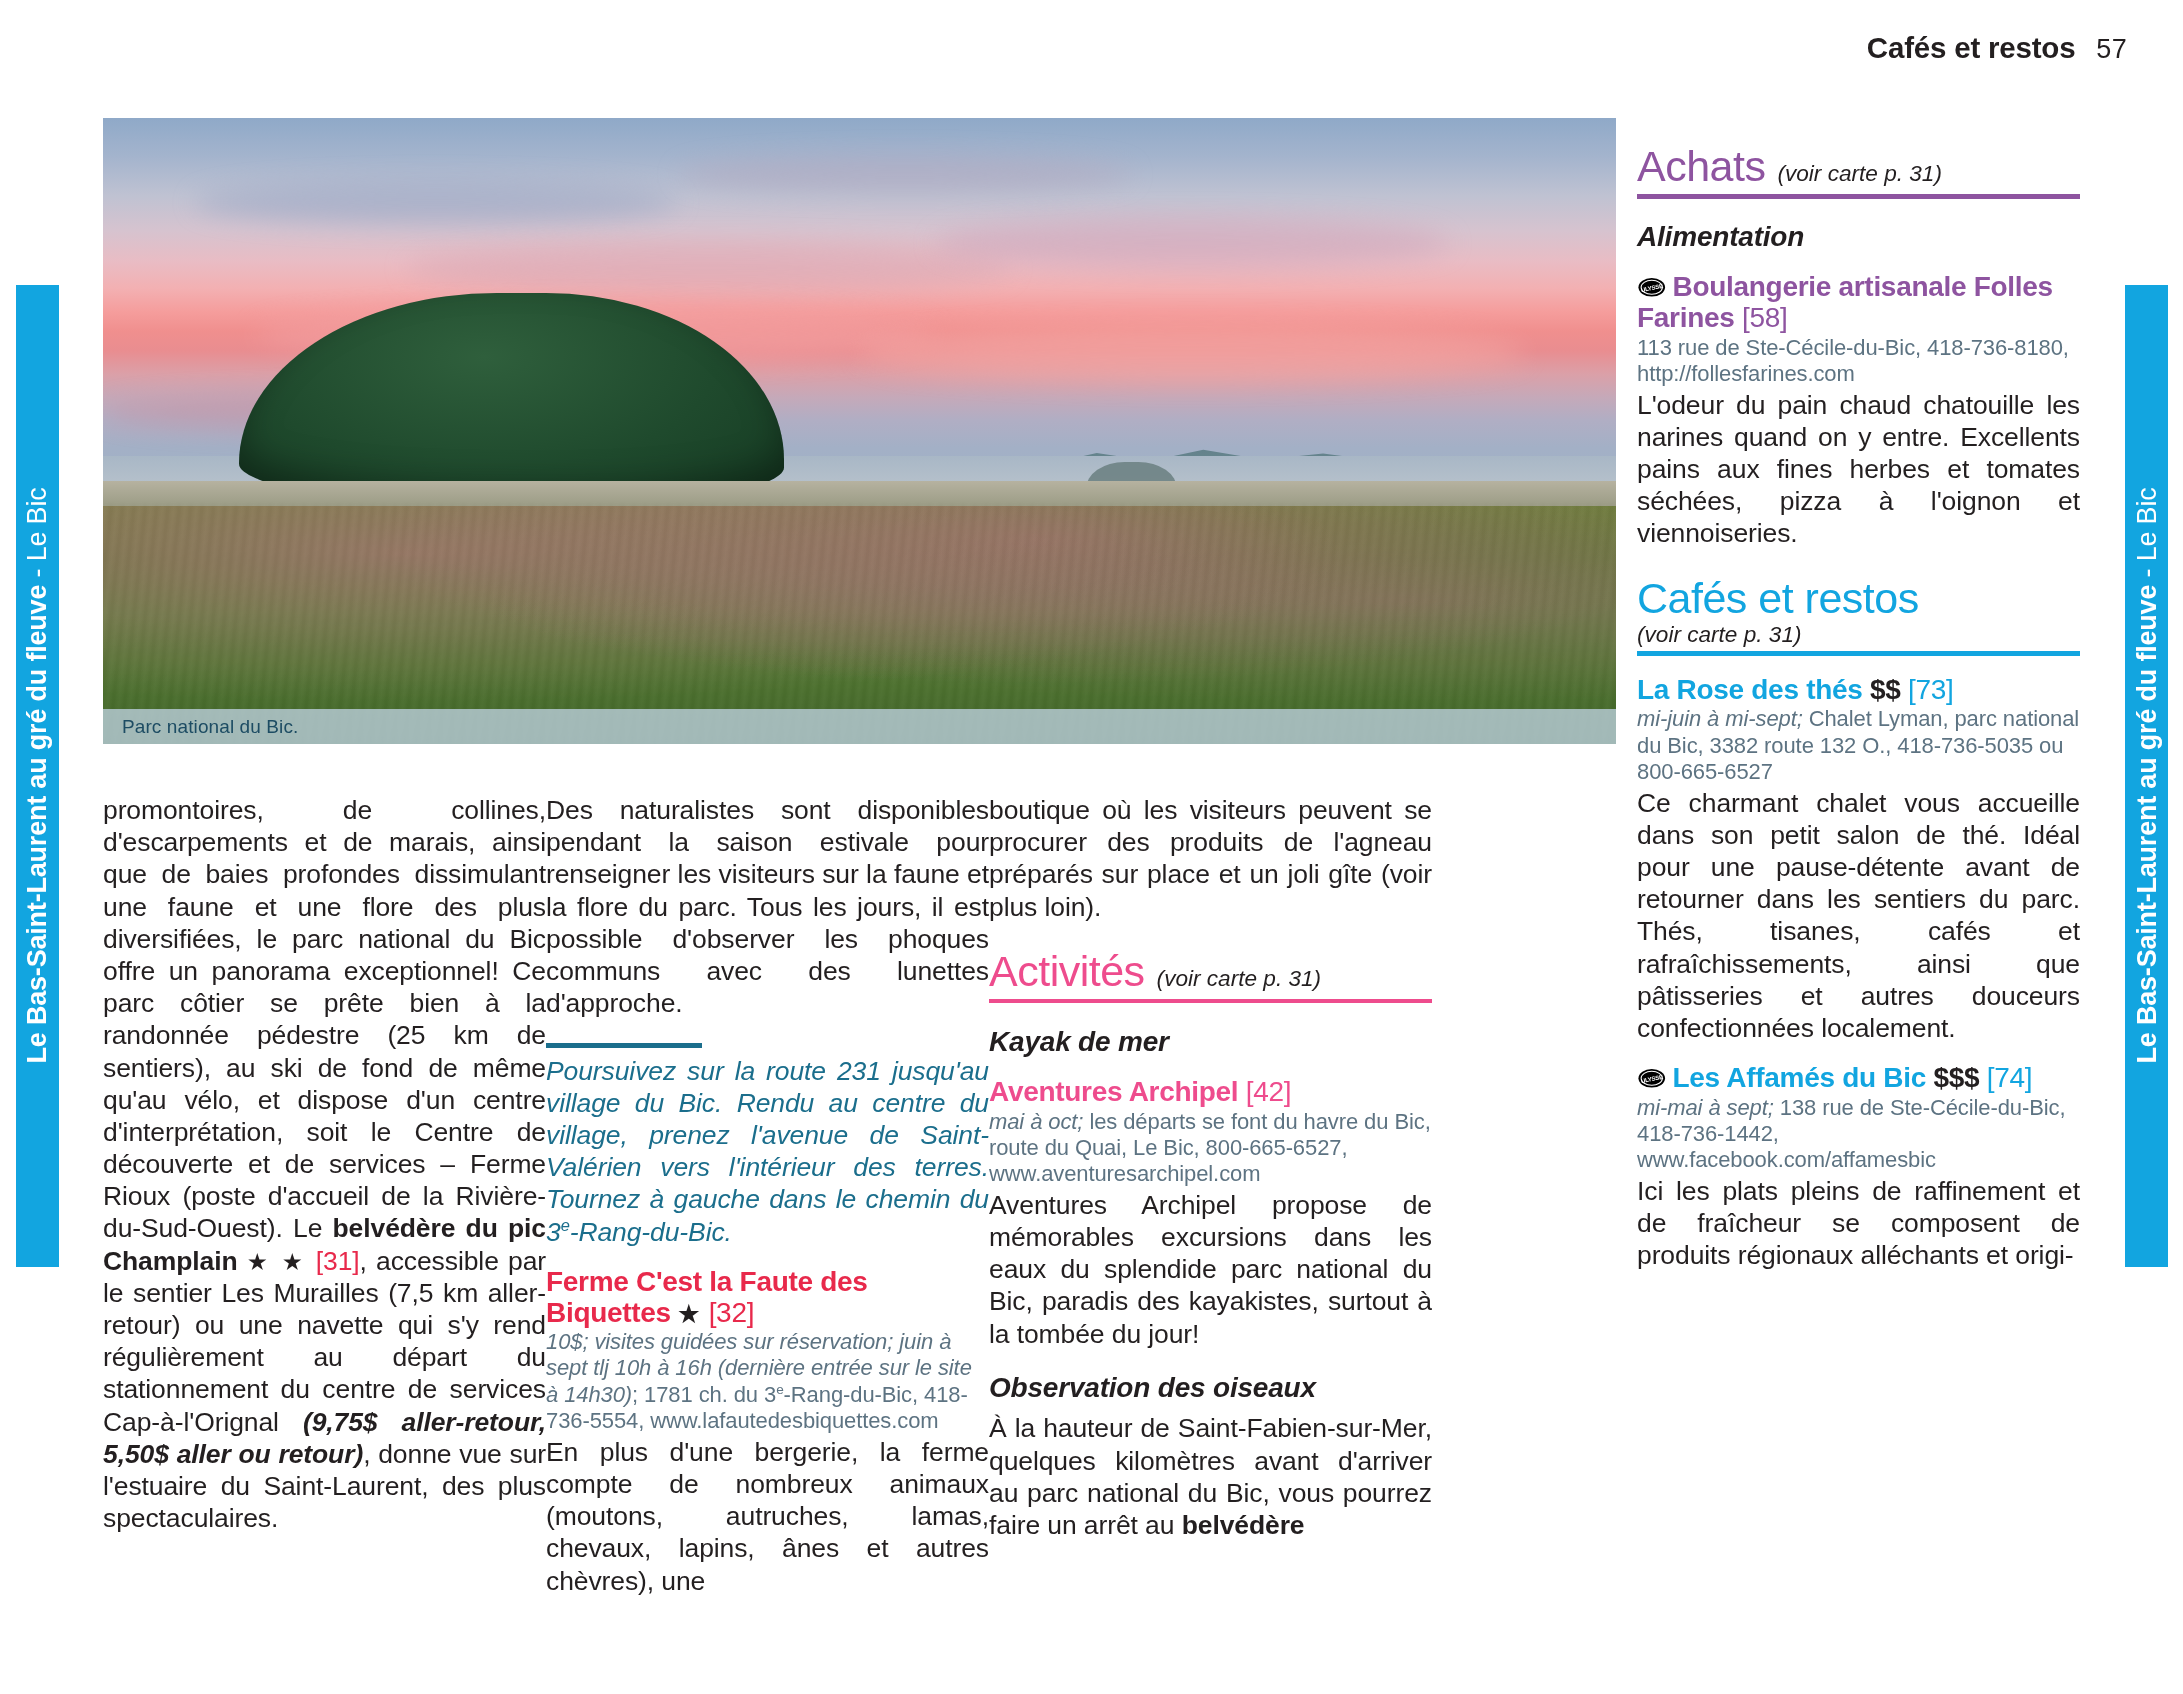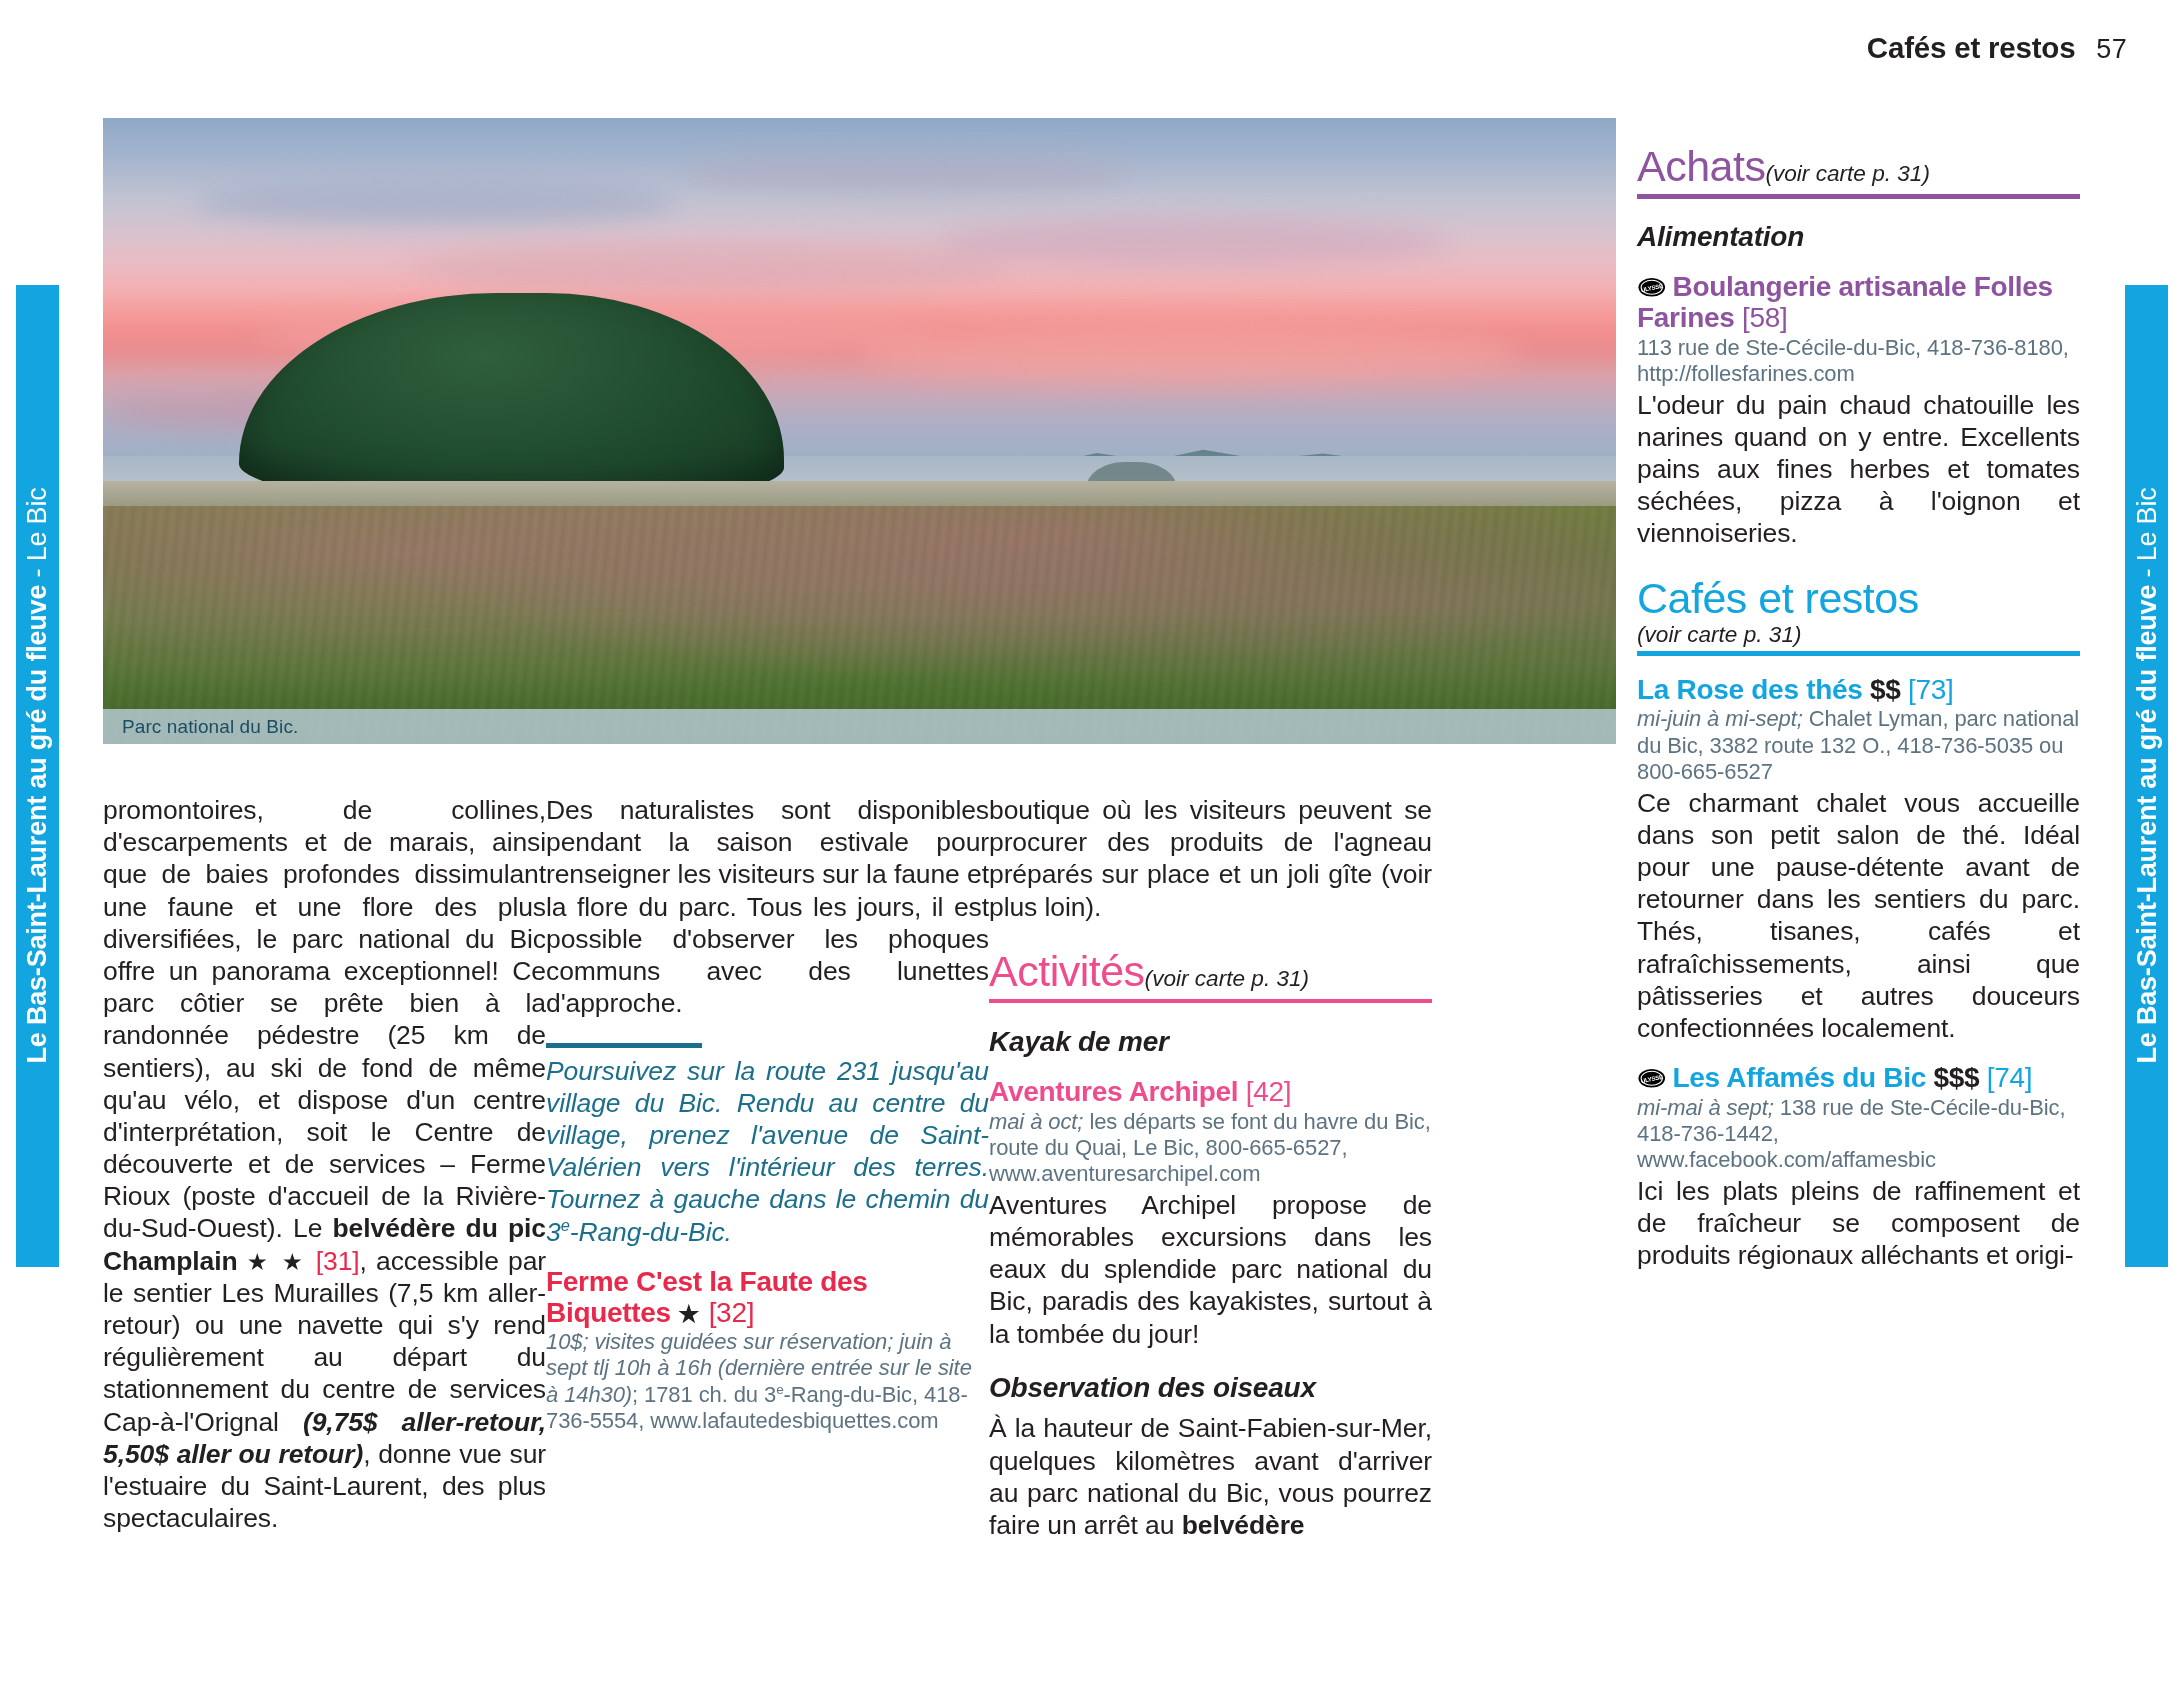--- a/index.html
+++ b/index.html
@@ -165,21 +165,21 @@
 
   .star { font-size:23.5px; line-height:1; letter-spacing:1.7px; }
 
   
   .sec {
     margin-top:26px;
   }
   .sec-title {
     font-size:43px; font-weight:400; letter-spacing:-0.5px;
     line-height:1.05;
-    display:flex; align-items:baseline; gap:0; flex-wrap:wrap;
+    display:flex; align-items:baseline; gap:12px; flex-wrap:wrap;
   }
   .sec-title .note {
     font-size:22.6px; font-style:italic; font-weight:400; color:#231f20;
     letter-spacing:0;
   }
   .sec-rule { height:4.3px; margin-top:5.2px; }
 
   .sec.purple .sec-title { color:#8E54A0; }
   .sec.purple .sec-rule  { background:#8E54A0; }
   .sec.blue   .sec-title { color:#12A5E0; }
@@ -361,20 +361,21 @@
     </div>
 
     <div class="listing-name red">
       <span>Ferme C'est la Faute des Biquettes</span>
       <span class="star" style="color:#231f20;">★</span>
       <span class="ref-red num">[32]</span>
     </div>
     <div class="listing-info">
       <span class="ital">10$; visites guidées sur réservation; juin à sept tlj 10h à 16h (dernière entrée sur le site à 14h30)</span><span>; 1781 ch. du 3</span><sup>e</sup><span>-Rang-du-Bic, 418-736-5554, www.lafautedesbiquettes.com</span>
     </div>
+    <div class="listing-body">En plus d'une bergerie, la ferme compte de nombreux animaux (moutons, autruches, lamas, chevaux, lapins, ânes et autres chèvres), une</div>
   </div>
 
   <div class="col col-3">
     <div class="body">boutique où les visiteurs peuvent se procurer des produits de l'agneau préparés sur place et un joli gîte (voir plus loin).</div>
 
     <div class="sec pink">
       <div class="sec-title">
         <span>Activités</span>
         <span class="note">(voir carte p. 31)</span>
       </div>

